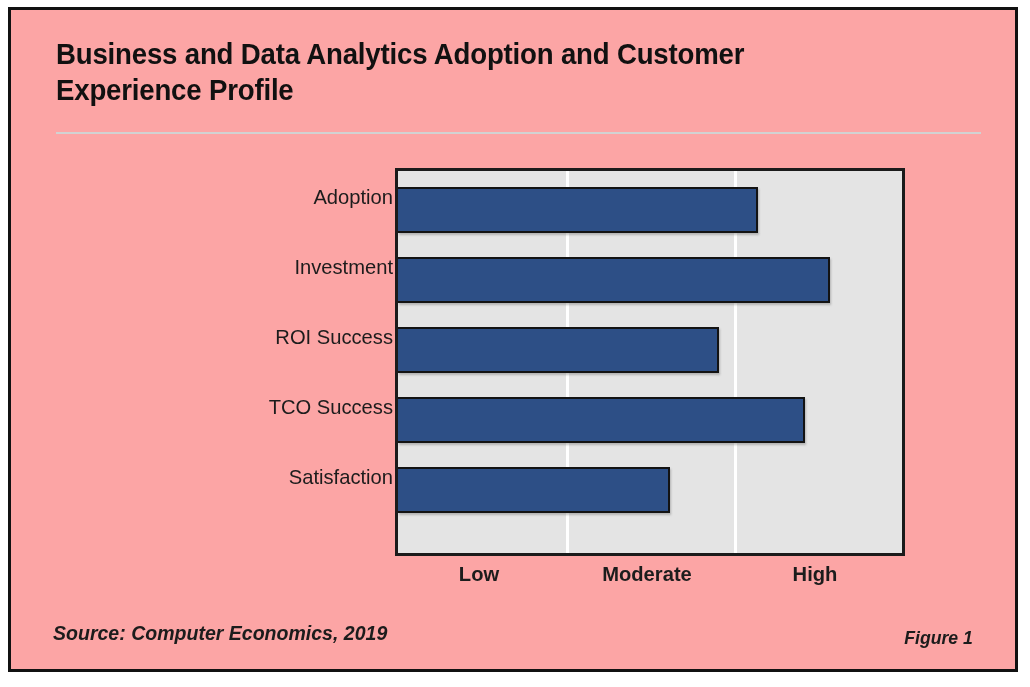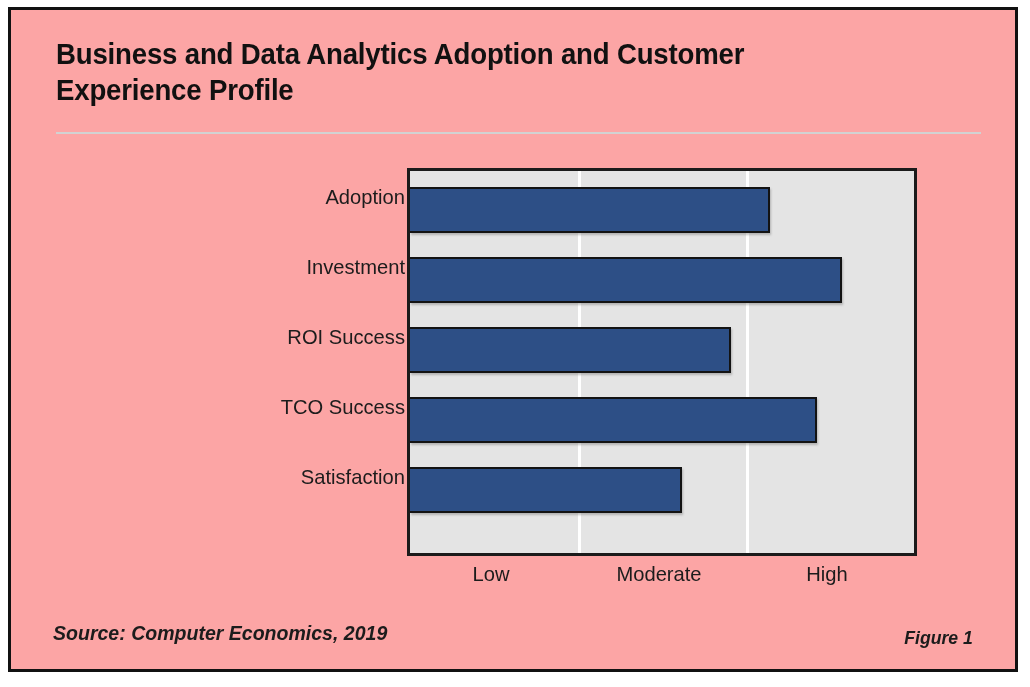--- a/index.html
+++ b/index.html
@@ -56,21 +56,20 @@
     background: #d2d2d2;
   }
 
   
   .chart-area {
     position: absolute;
     left: 0;
     top: 0;
     width: 872px;
     height: 659px;
-    margin-left: 12px;
   }
 
   
   .ylabels {
     position: absolute;
     left: 150px;
     top: 165px;
     width: 232px;
     height: 382px;
   }
@@ -121,20 +120,21 @@
     box-shadow: 1px 2px 2px rgba(120,120,120,0.45);
   }
 
   
   .xlabels {
     position: absolute;
     left: 384px;
     top: 552px;
     width: 510px;
     height: 34px;
+    font-weight: bold;
   }
   .xlabel {
     position: absolute;
     top: 0;
     text-align: center;
     font-size: 21px;
     color: #1c1c1c;
     white-space: nowrap;
     transform: translateX(-50%) scaleX(0.96);
   }

